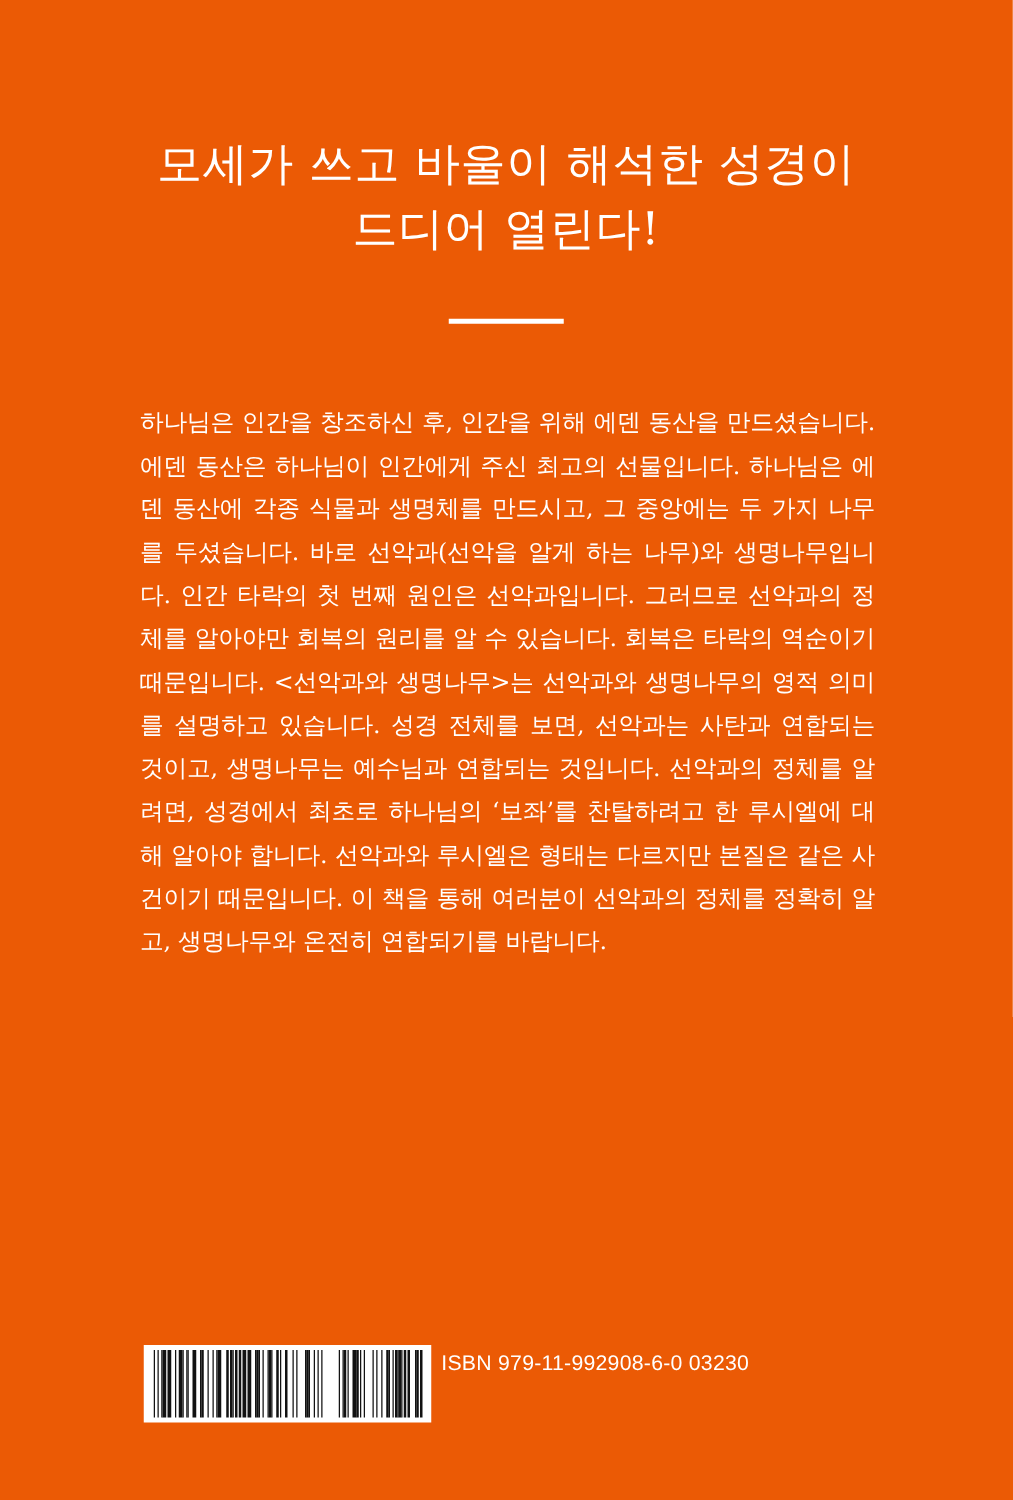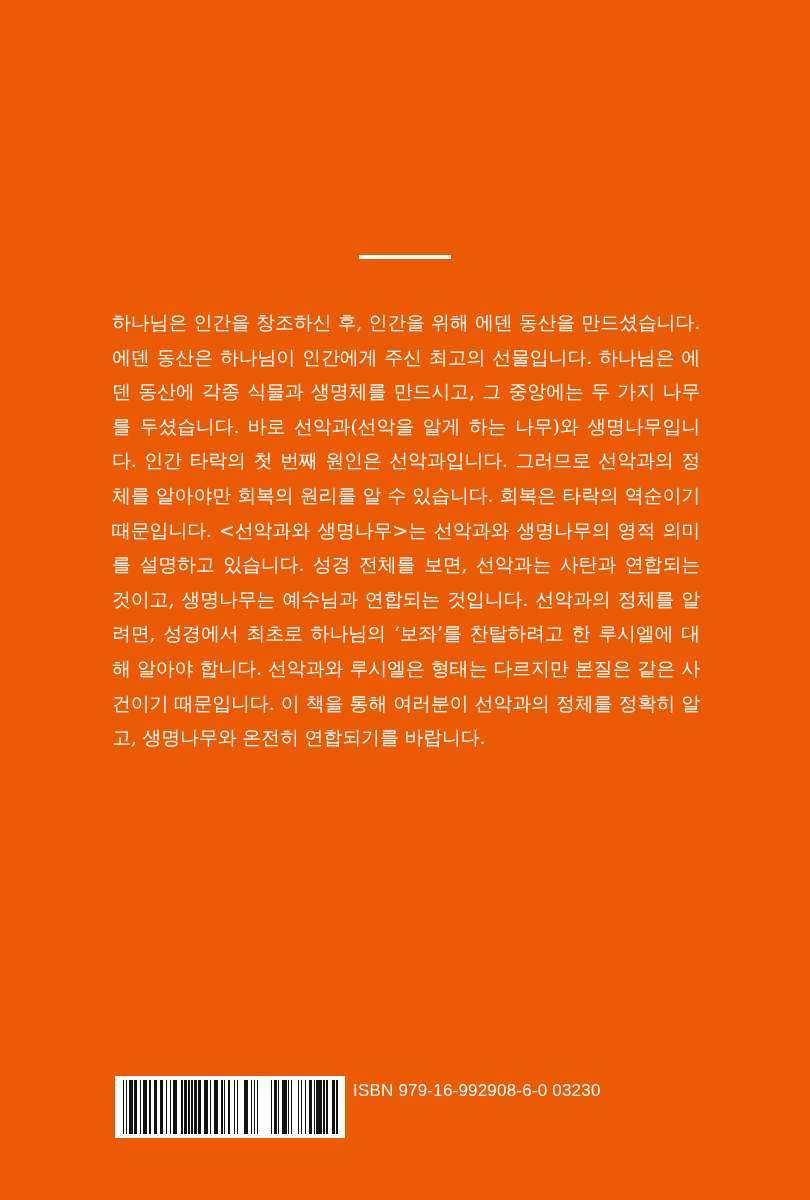--- a/index.html
+++ b/index.html
@@ -27,21 +27,21 @@
   .divider {
     position: absolute;
     top: 255px;
     left: 50%;
     transform: translateX(-50%);
     width: 92px;
     height: 4px;
   }
   .description {
     position: absolute;
-    top: 305px;
+    top: 321px;
     left: 112px;
     width: 588px;
     margin: 0;
     font-size: 19px;
     line-height: 34.6px;
     text-align: justify;
     letter-spacing: -0.2px;
     word-break: break-all;
   }
   .barcode-box {
@@ -68,20 +68,22 @@
     line-height: 26px;
     letter-spacing: 0.2px;
   }
   .imprint div { margin: 0; }
 </style>
 </head>
 <body>
 
 <div class="cover" style="background: rgb(235, 90, 5); color: rgb(255, 255, 255);">
 
+  <h1 class="headline">모세가 쓰고 바울이 해석한 성경이
+드디어 열린다!</h1>
 
   <div class="divider" style="background: rgb(255, 255, 255);"></div>
 
   <p class="description">하나님은 인간을 창조하신 후, 인간을 위해 에덴 동산을 만드셨습니다. 에덴 동산은 하나님이 인간에게 주신 최고의 선물입니다. 하나님은 에덴 동산에 각종 식물과 생명체를 만드시고, 그 중앙에는 두 가지 나무를 두셨습니다. 바로 선악과(선악을 알게 하는 나무)와 생명나무입니다. 인간 타락의 첫 번째 원인은 선악과입니다. 그러므로 선악과의 정체를 알아야만 회복의 원리를 알 수 있습니다. 회복은 타락의 역순이기 때문입니다. &lt;선악과와 생명나무&gt;는 선악과와 생명나무의 영적 의미를 설명하고 있습니다. 성경 전체를 보면, 선악과는 사탄과 연합되는 것이고, 생명나무는 예수님과 연합되는 것입니다. 선악과의 정체를 알려면, 성경에서 최초로 하나님의 ‘보좌’를 찬탈하려고 한 루시엘에 대해 알아야 합니다. 선악과와 루시엘은 형태는 다르지만 본질은 같은 사건이기 때문입니다. 이 책을 통해 여러분이 선악과의 정체를 정확히 알고, 생명나무와 온전히 연합되기를 바랍니다.</p>
 
   <div class="barcode-box">
     <div class="barcode-bars">
         <span class="bar" style="background: rgb(18, 18, 18);"></span>
         <span class="bar"></span>
         <span class="bar" style="background: rgb(18, 18, 18);"></span>
@@ -230,16 +232,16 @@
         <span class="bar"></span>
         <span class="bar"></span>
         <span class="bar" style="background: rgb(18, 18, 18);"></span>
         <span class="bar" style="background: rgb(18, 18, 18);"></span>
         <span class="bar"></span>
         <span class="bar" style="background: rgb(18, 18, 18);"></span>
       </div>
   </div>
 
   <div class="imprint">
-    <div>ISBN 979-16-992908-6-0 03230</div>
+    <div>ISBN 979-11-992908-6-0 03230</div>
   </div>
 
 </div>
 
 </body></html>

